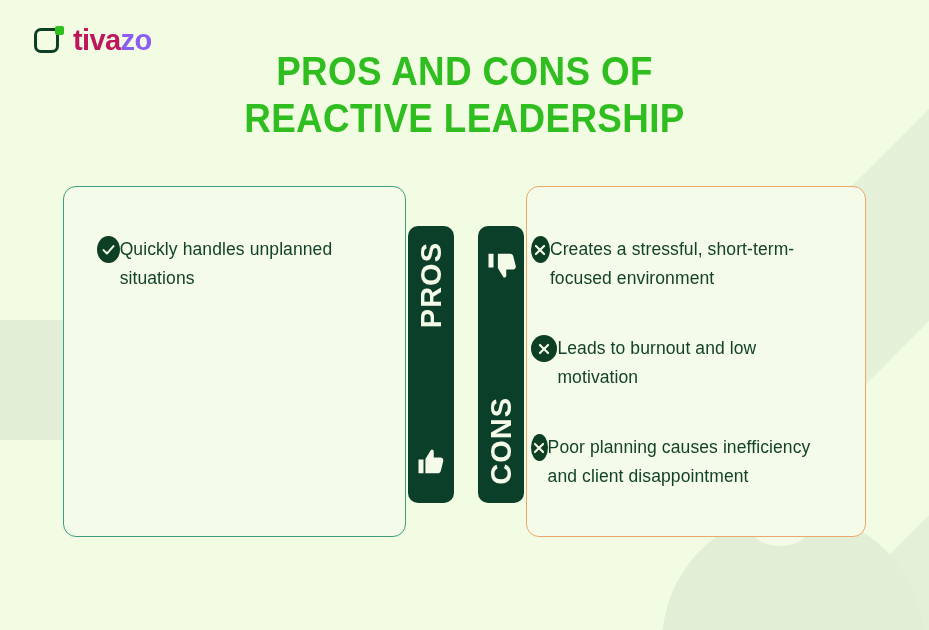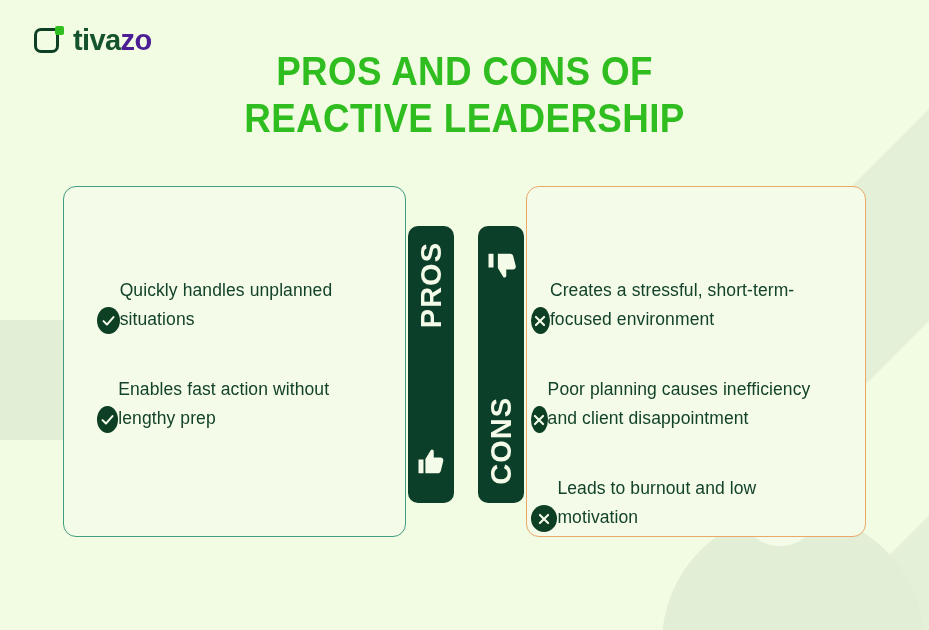--- a/index.html
+++ b/index.html
@@ -66,22 +66,22 @@
     border-radius:7px;
     border-top-right-radius:2px;
   }
   .logo-mark .tab {
     position:absolute; right:0px; top:0px;
     width:9px; height:9px;
     background:#2fc020;
     border-radius:2px;
   }
   .logo-text { font-size:29px; font-weight:700; letter-spacing:-0.6px; }
-  .logo-text .dark { color:#14532d; }
-  .logo-text .grn { color:#4c1d95; }
+  .logo-text .dark { color:#be185d; }
+  .logo-text .grn { color:#8b5cf6; }
 
   
   .title {
     position:absolute; left:0; top:48px; width:929px;
     text-align:center;
     color:#2fbd1f;
     font-family:"Liberation Sans Narrow","Liberation Sans", sans-serif;
     font-size:40px;
     font-weight:700;
     line-height:47px;
@@ -103,21 +103,21 @@
 
   .items {
     position:absolute;
     top:48px;
     display:flex; flex-direction:column;
   }
   .card-pros .items { left:33px; width:268px; }
   .card-cons .items { left:4px; width:305px; }
 
   .item {
-    display:flex; align-items:flex-end; gap:0;
+    display:flex; align-items:flex-start; gap:0;
     height:99px;
   }
   .badge {
     flex:0 none;
     width:27px; height:27px; margin-top:1px;
     border-radius:50%;
     background:#0d3f24;
     display:flex; align-items:center; justify-content:center;
   }
   .badge svg { display:block; }
@@ -189,28 +189,20 @@
       <div class="item">
         <span class="badge">
           <svg viewBox="0 0 24 24" width="15" height="15" fill="none" stroke="#f4fbe8" stroke-width="3.2" stroke-linecap="round" stroke-linejoin="round">
               <polyline points="4,13 9.5,18.5 20,6.5"></polyline>
             </svg>
         </span>
         <span class="item-text">Quickly handles unplanned situations</span>
       </div>
 
 
-      <div class="item">
-        <span class="badge">
-          <svg viewBox="0 0 24 24" width="15" height="15" fill="none" stroke="#f4fbe8" stroke-width="3.2" stroke-linecap="round" stroke-linejoin="round">
-              <polyline points="4,13 9.5,18.5 20,6.5"></polyline>
-            </svg>
-        </span>
-        <span class="item-text">Enables fast action without lengthy prep</span>
-      </div>
 
     </div>
   </div>
 
   <div class="card card-cons">
     <div class="items">
 
       <div class="item">
         <span class="badge">
           <svg viewBox="0 0 24 24" width="14" height="14" fill="none" stroke="#f4fbe8" stroke-width="3.6" stroke-linecap="round">
@@ -221,31 +213,31 @@
         <span class="item-text">Creates a stressful, short-term-focused environment</span>
       </div>
 
       <div class="item">
         <span class="badge">
           <svg viewBox="0 0 24 24" width="14" height="14" fill="none" stroke="#f4fbe8" stroke-width="3.6" stroke-linecap="round">
               <line x1="5" y1="5" x2="19" y2="19"></line>
               <line x1="19" y1="5" x2="5" y2="19"></line>
             </svg>
         </span>
-        <span class="item-text">Poor planning causes inefficiency and client disappointment</span>
+        <span class="item-text">Leads to burnout and low motivation</span>
       </div>
 
       <div class="item">
         <span class="badge">
           <svg viewBox="0 0 24 24" width="14" height="14" fill="none" stroke="#f4fbe8" stroke-width="3.6" stroke-linecap="round">
               <line x1="5" y1="5" x2="19" y2="19"></line>
               <line x1="19" y1="5" x2="5" y2="19"></line>
             </svg>
         </span>
-        <span class="item-text">Leads to burnout and low motivation</span>
+        <span class="item-text">Poor planning causes inefficiency and client disappointment</span>
       </div>
 
     </div>
   </div>
 
   <div class="tab tab-pros">
     <span class="tab-label">PROS</span>
     <span class="tab-icon">
       <svg viewBox="0 0 24 24" fill="#f4fbe8">
           <path d="M2 10h4v11H2a0 0 0 0 1 0 0V10z"></path>

